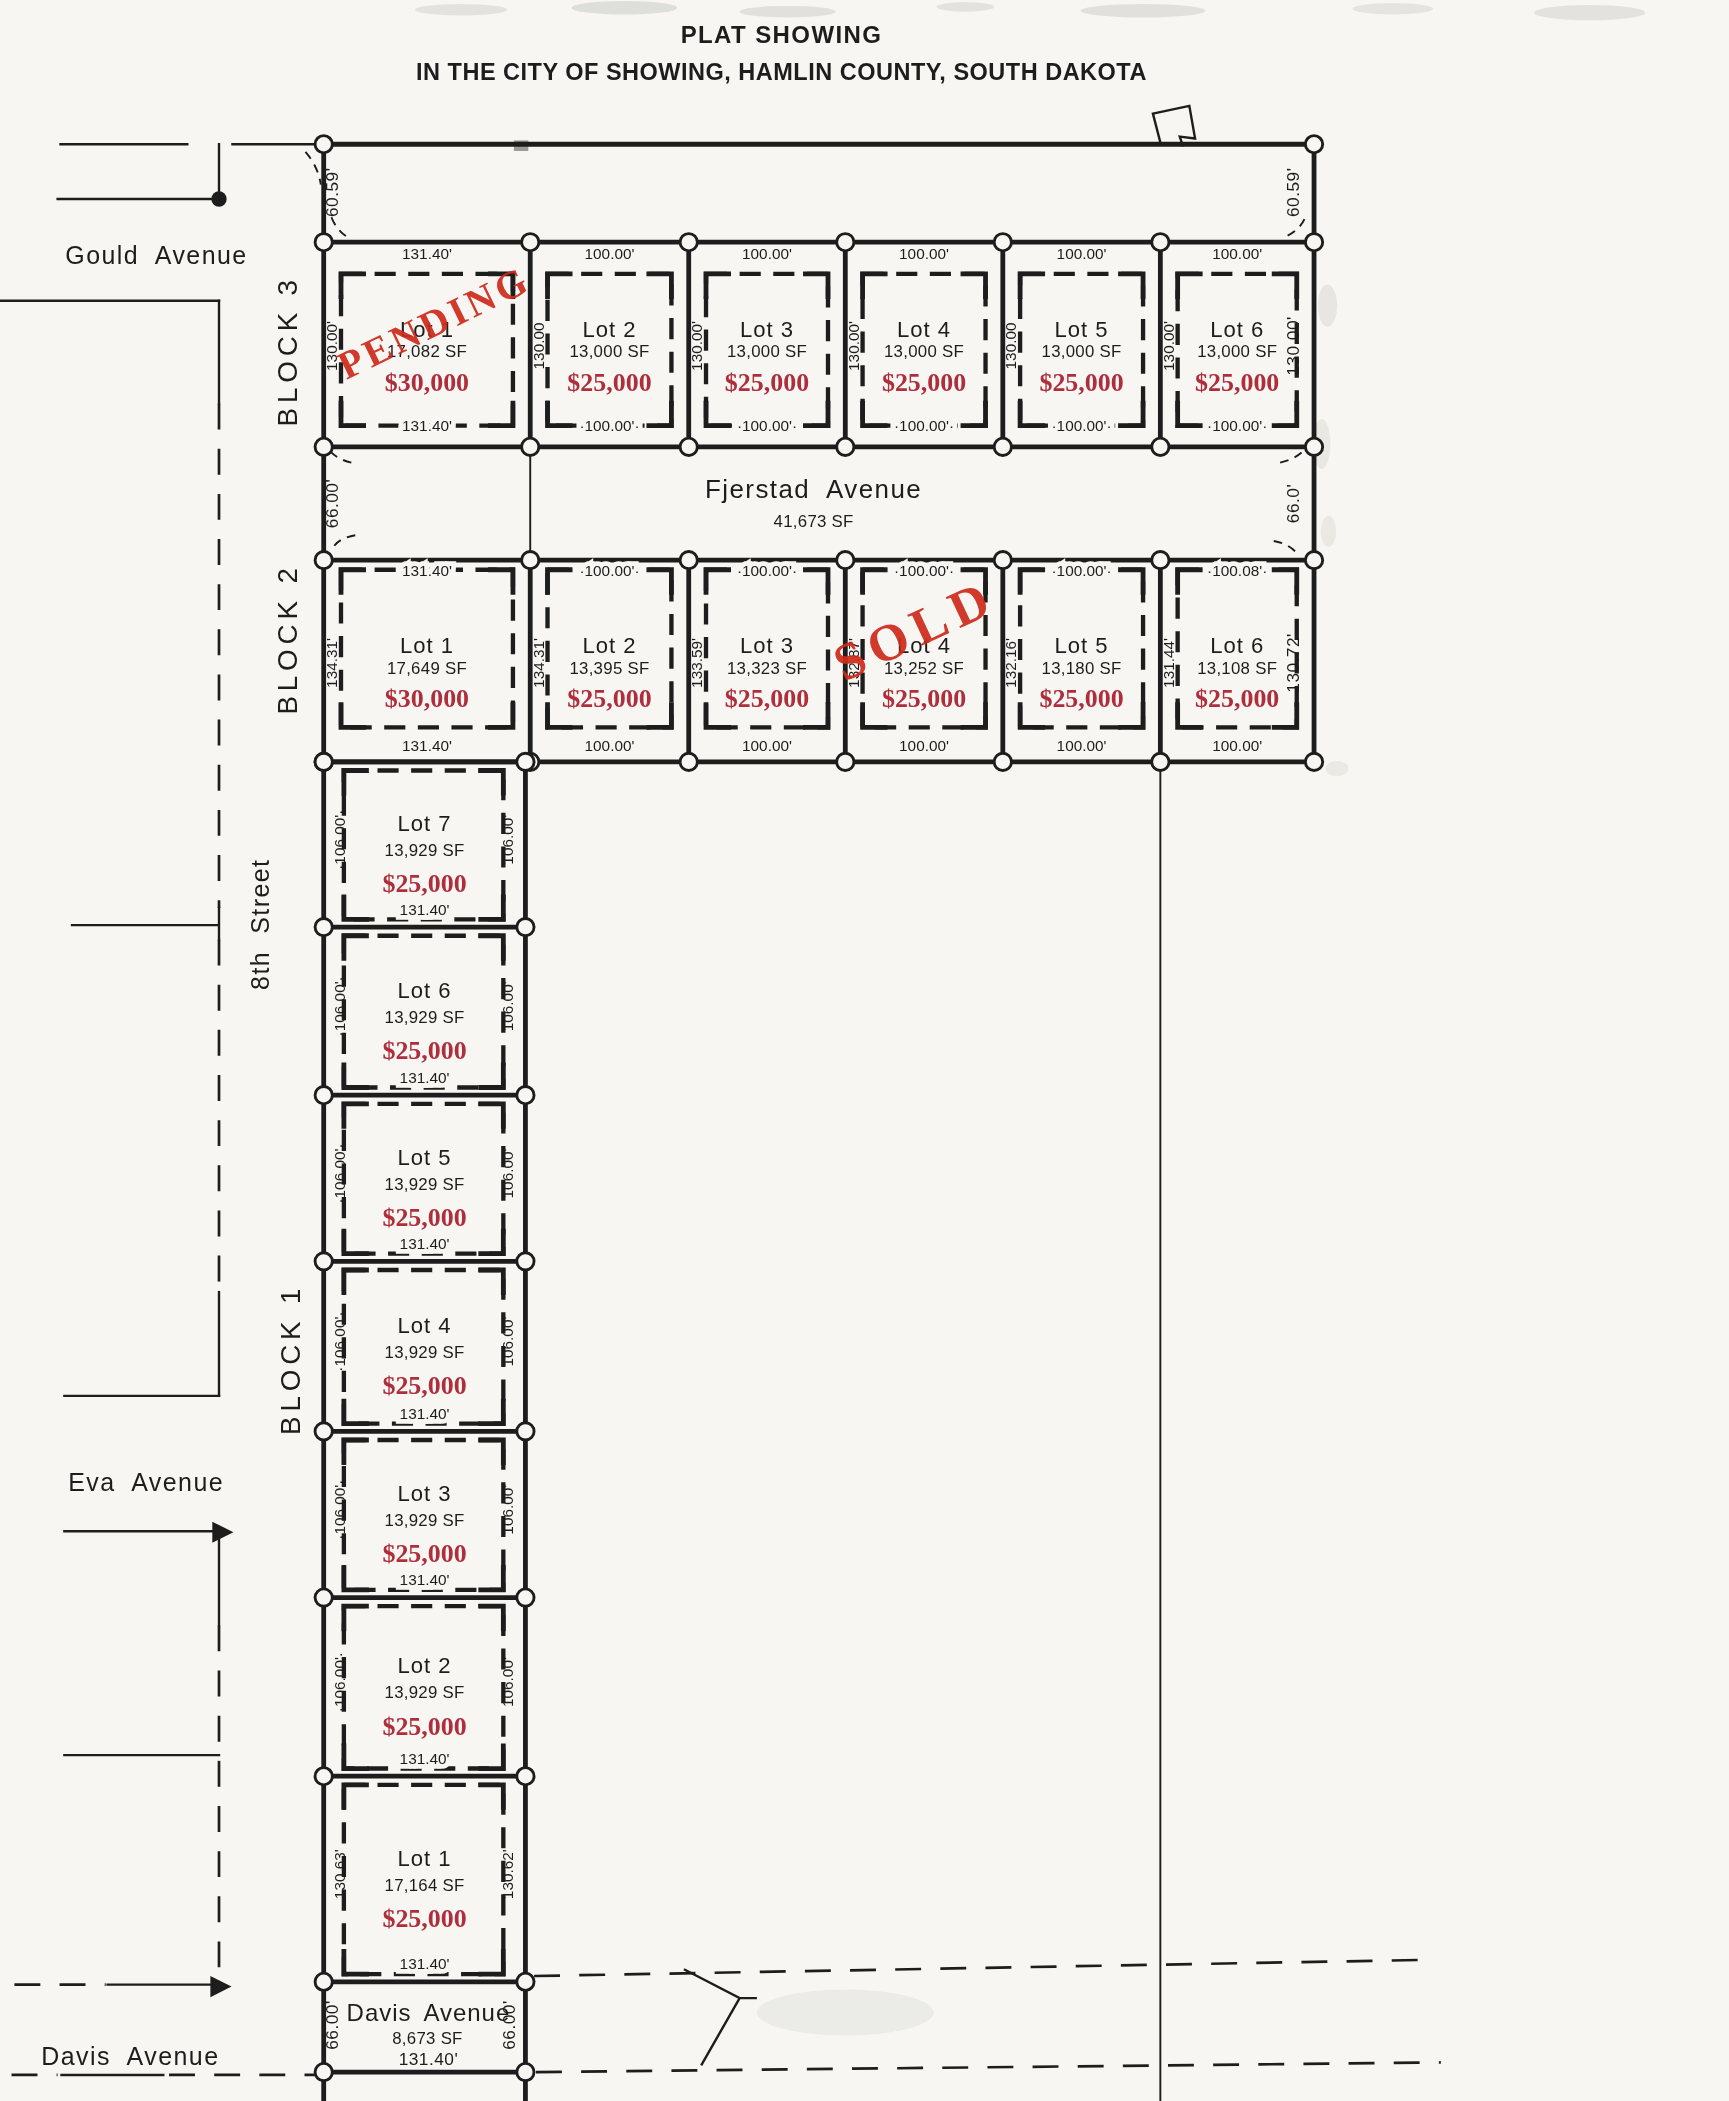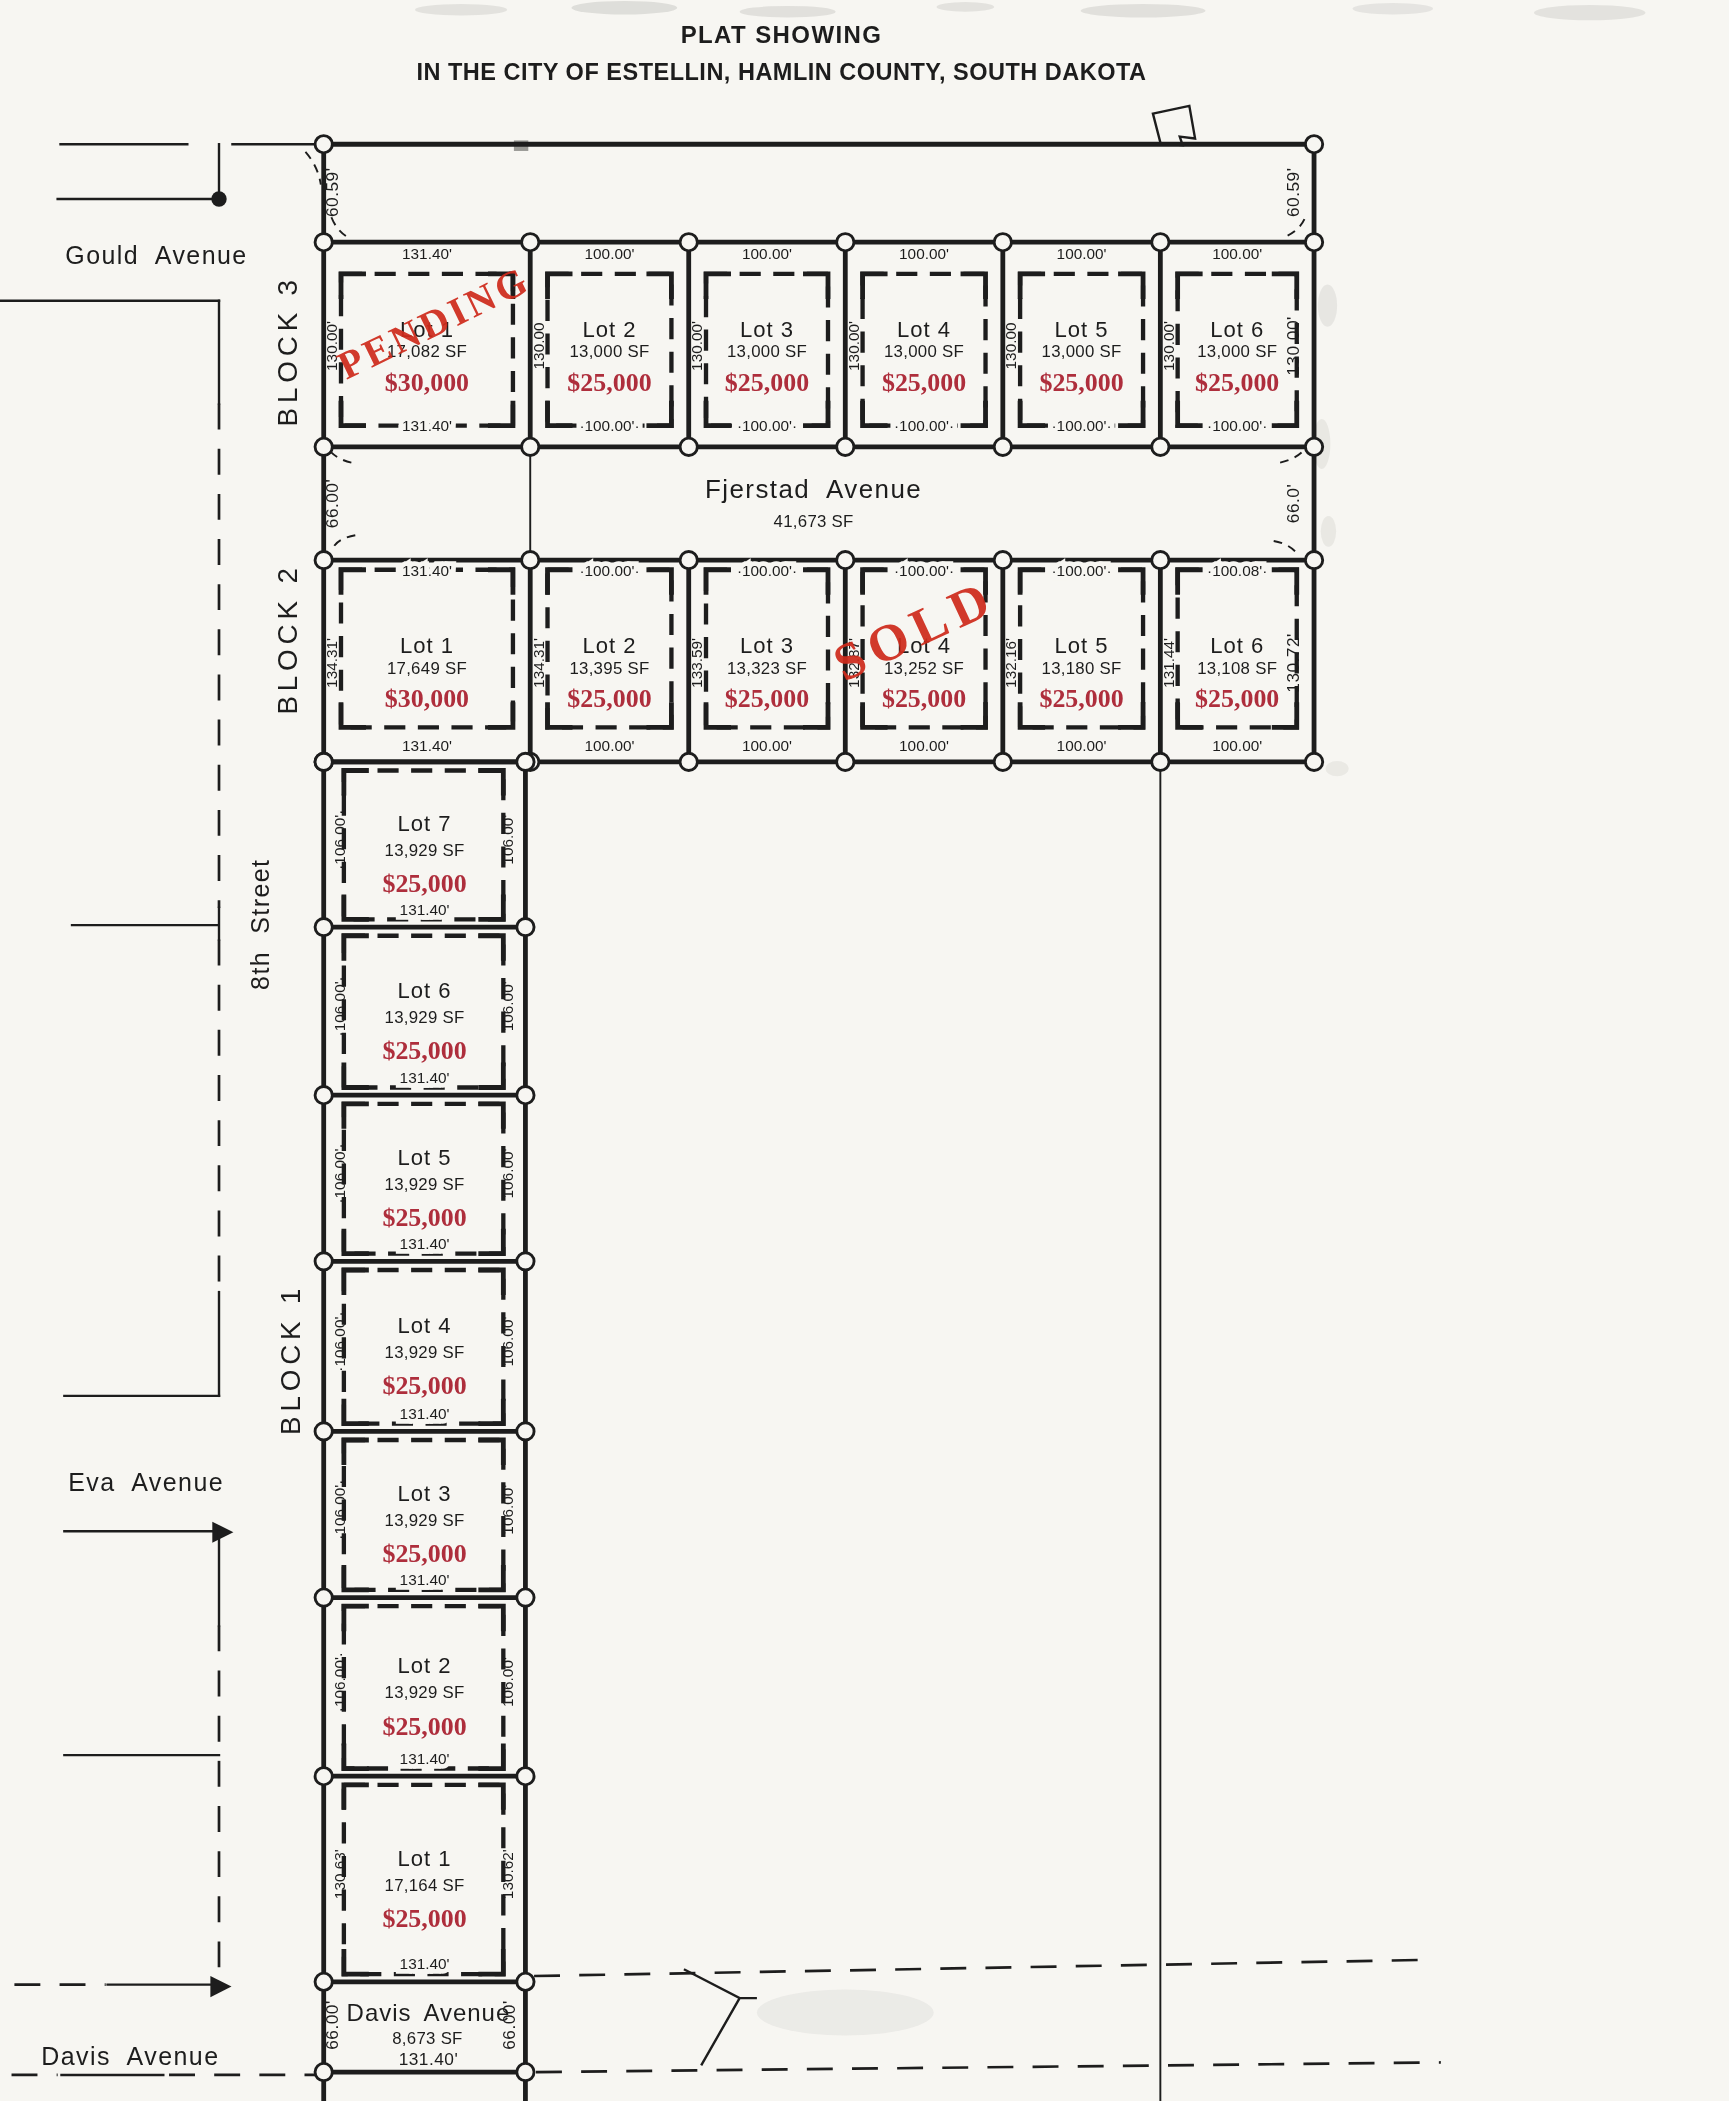--- a/index.html
+++ b/index.html
@@ -33,21 +33,21 @@
   .embed{paint-order:stroke;stroke:var(--paper);stroke-width:10px;}
   .smudge{fill:#8a8a86;}
 </style>
 </head>
 <body>
 
 <div class="page">
 
   <div class="title-block">
     <div class="title-pre">PLAT SHOWING</div>
-    <div class="title-sub">IN THE CITY OF ESTELLIN, HAMLIN COUNTY, SOUTH DAKOTA</div>
+    <div class="title-sub">IN THE CITY OF SHOWING, HAMLIN COUNTY, SOUTH DAKOTA</div>
   </div>
 
   <svg class="sd-icon" width="50" height="46" viewBox="0 0 52 48">
     <polygon points="4,10 42,2 48,36 32,34 35,43 12,41" fill="none" stroke="#1d1d1d" stroke-width="2.5"></polygon>
   </svg>
 
   <svg id="plat-svg" class="plat" width="1729" height="2102" viewBox="0 0 1800 2188">
 
     <g>
       <ellipse class="smudge" cx="480" cy="10" rx="48" ry="6" opacity=".18"></ellipse>

